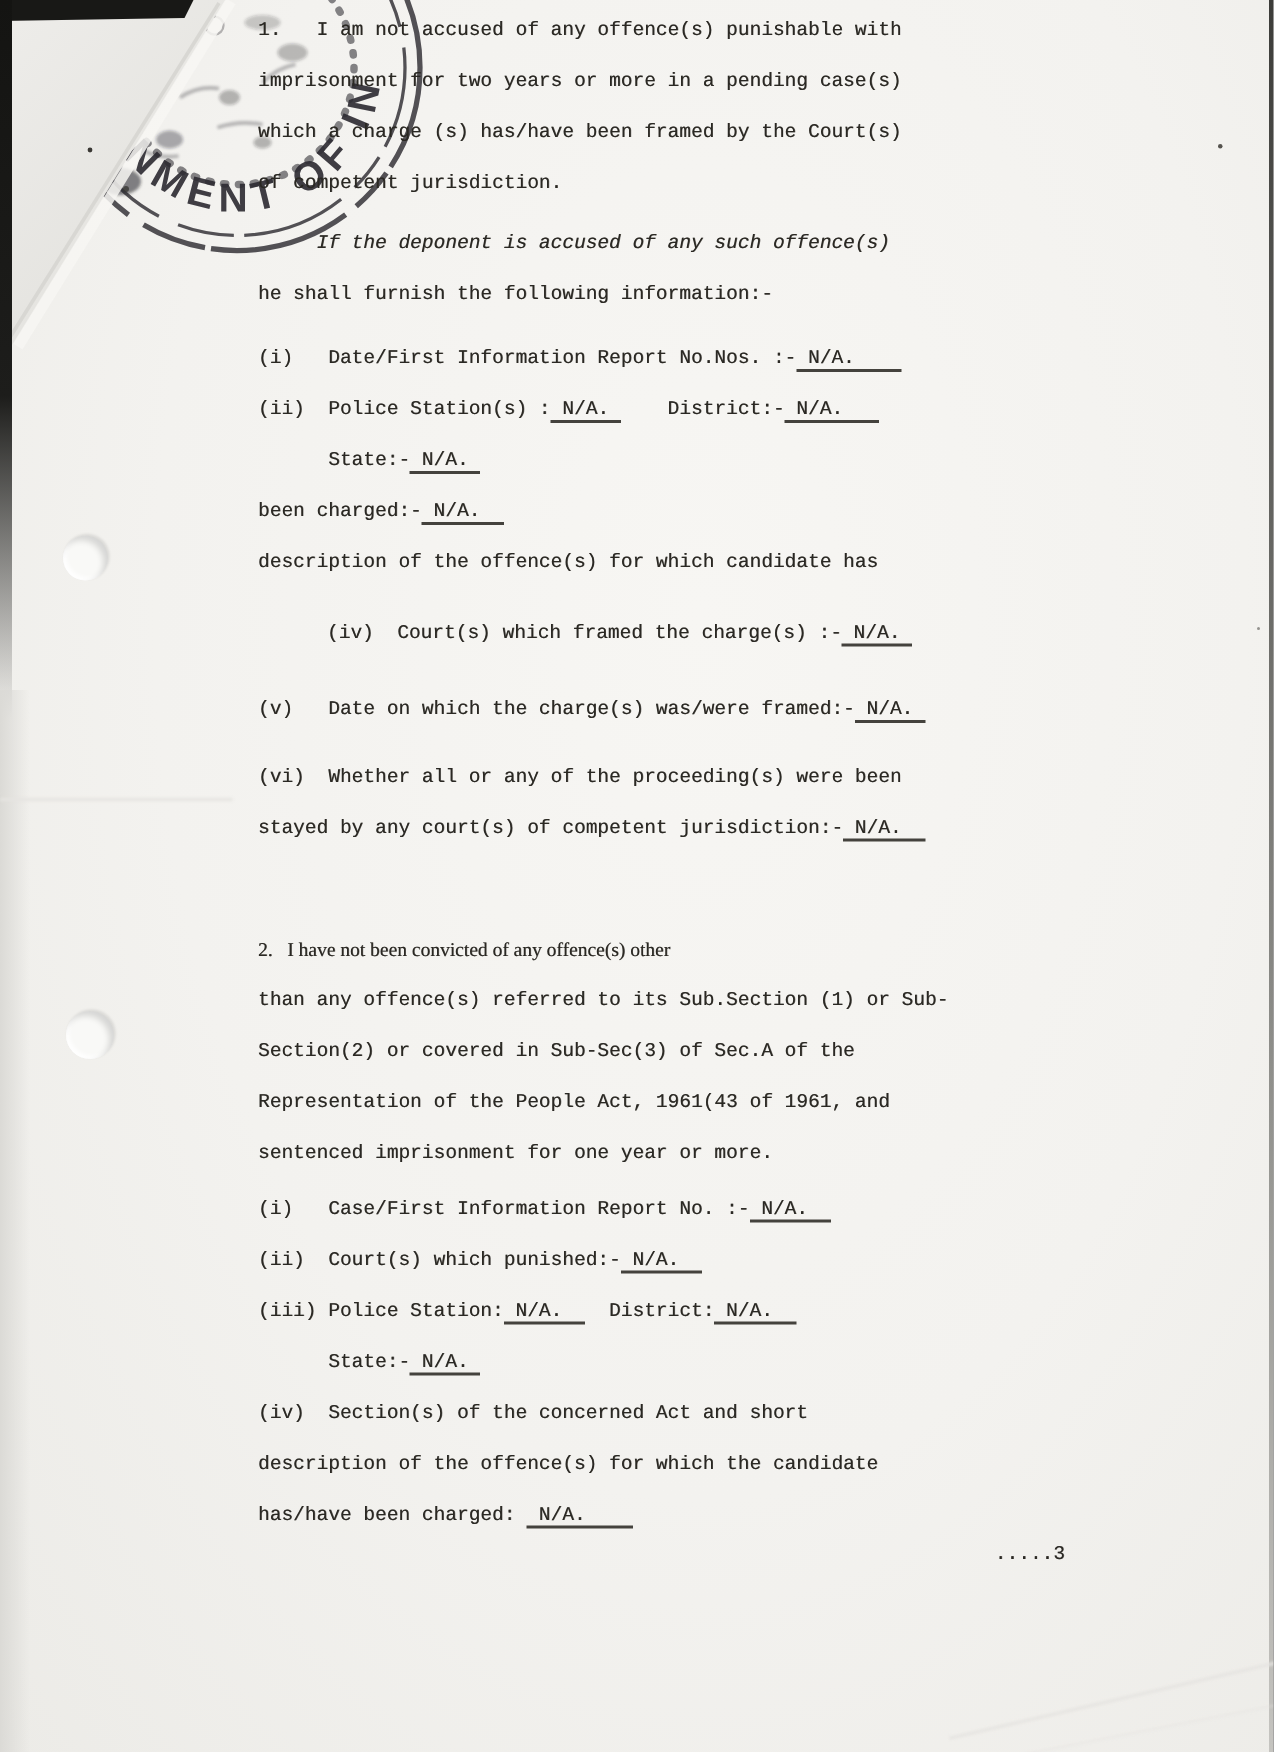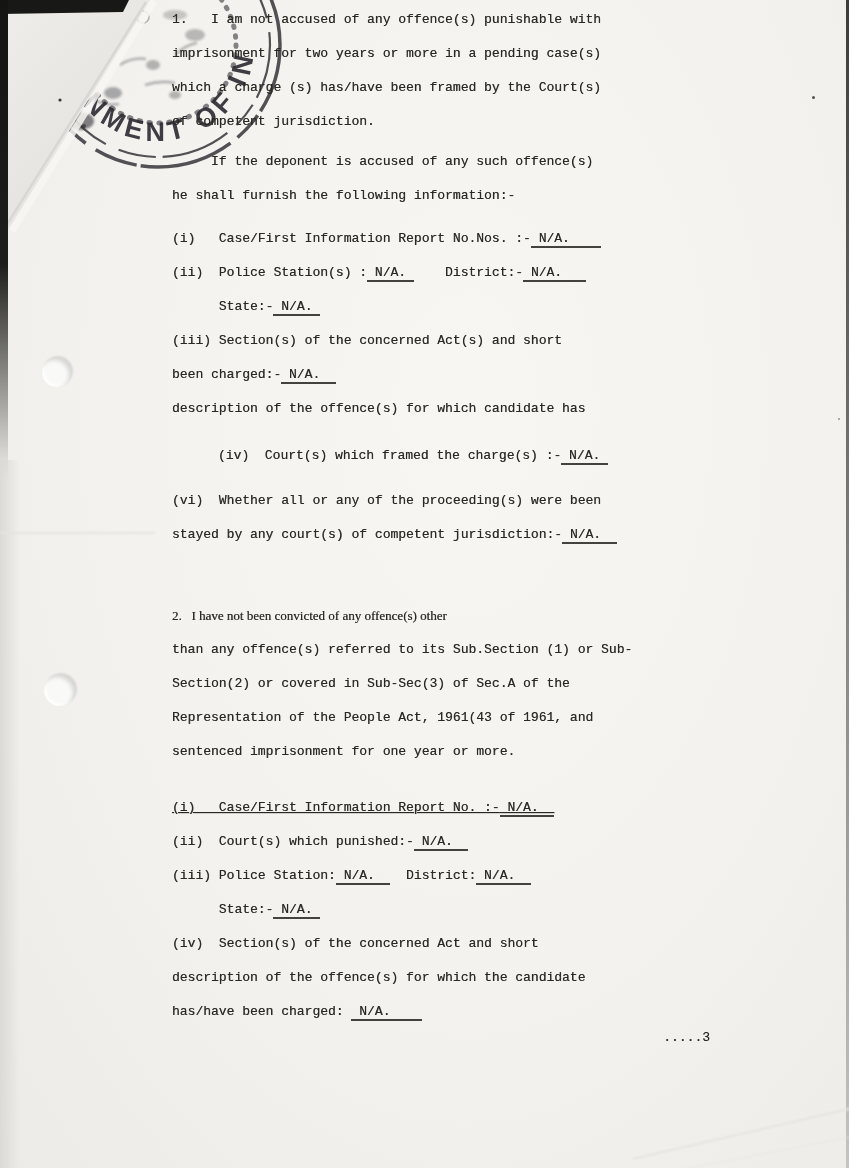--- a/index.html
+++ b/index.html
@@ -102,43 +102,43 @@
   <div class="speck" style="left:838px;top:418px;width:2px;height:2px;opacity:.6;"></div>
 
   <div id="textarea">
       <div>
         <div class="line"><span class="seg">1.   I am not accused of any offence(s) punishable with</span></div>
         <div class="line"><span class="seg">imprisonment for two years or more in a pending case(s)</span></div>
         <div class="line"><span class="seg">which a charge (s) has/have been framed by the Court(s)</span></div>
         <div class="line"><span class="seg">of competent jurisdiction.</span></div>
       </div>
       <div>
-        <div class="line" style="margin-top: 6px;"><span class="seg">     If the deponent is accused of any such offence(s)</span></div>
+        <div class="line" style="margin-top: 6px; font-style: italic;"><span class="seg">     If the deponent is accused of any such offence(s)</span></div>
         <div class="line"><span class="seg">he shall furnish the following information:-</span></div>
       </div>
       <div>
-        <div class="line" style="margin-top: 9px;"><span class="seg">(i)   Case/First Information Report No.Nos. :-</span><span class="seg u"> N/A.    </span></div>
+        <div class="line" style="margin-top: 9px;"><span class="seg">(i)   Date/First Information Report No.Nos. :-</span><span class="seg u"> N/A.    </span></div>
         <div class="line"><span class="seg">(ii)  Police Station(s) :</span><span class="seg u"> N/A. </span><span class="seg">    District:-</span><span class="seg u"> N/A.   </span></div>
         <div class="line"><span class="seg">      State:-</span><span class="seg u"> N/A. </span></div>
-        <div class="line"><span class="seg">(iii) Section(s) of the concerned Act(s) and short</span></div>
         <div class="line"><span class="seg">been charged:-</span><span class="seg u"> N/A.  </span></div>
         <div class="line"><span class="seg">description of the offence(s) for which candidate has</span></div>
         <div class="line" style="margin-top: 13px; margin-left: 46px;"><span class="seg">(iv)  Court(s) which framed the charge(s) :-</span><span class="seg u"> N/A. </span></div>
+        <div class="line" style="margin-top: 17px;"><span class="seg">(v)   Date on which the charge(s) was/were framed:-</span><span class="seg u"> N/A. </span></div>
         <div class="line" style="margin-top: 11px;"><span class="seg">(vi)  Whether all or any of the proceeding(s) were been</span></div>
         <div class="line"><span class="seg">stayed by any court(s) of competent jurisdiction:-</span><span class="seg u"> N/A.  </span></div>
       </div>
       <div>
         <div class="line" style="margin-top: 47px; font-family: Liberation Serif, serif;"><span class="seg">2.   I have not been convicted of any offence(s) other</span></div>
         <div class="line"><span class="seg">than any offence(s) referred to its Sub.Section (1) or Sub-</span></div>
         <div class="line"><span class="seg">Section(2) or covered in Sub-Sec(3) of Sec.A of the</span></div>
         <div class="line"><span class="seg">Representation of the People Act, 1961(43 of 1961, and</span></div>
         <div class="line"><span class="seg">sentenced imprisonment for one year or more.</span></div>
       </div>
       <div>
-        <div class="line" style="margin-top: 22px; text-decoration: underline;"><span class="seg">(i)   Case/First Information Report No. :-</span><span class="seg u"> N/A.  </span></div>
+        <div class="line" style="margin-top: 3px;"><span class="seg">(i)   Case/First Information Report No. :-</span><span class="seg u"> N/A.  </span></div>
         <div class="line"><span class="seg">(ii)  Court(s) which punished:-</span><span class="seg u"> N/A.  </span></div>
         <div class="line"><span class="seg">(iii) Police Station:</span><span class="seg u"> N/A.  </span><span class="seg">  District:</span><span class="seg u"> N/A.  </span></div>
         <div class="line"><span class="seg">      State:-</span><span class="seg u"> N/A. </span></div>
         <div class="line"><span class="seg">(iv)  Section(s) of the concerned Act and short</span></div>
         <div class="line"><span class="seg">description of the offence(s) for which the candidate</span></div>
         <div class="line"><span class="seg">has/have been charged: </span><span class="seg u"> N/A.    </span></div>
       </div>
       <div>
         <div class="line footer-line" style="margin-top: -8px;"><span class="seg">.....3</span></div>
       </div>

